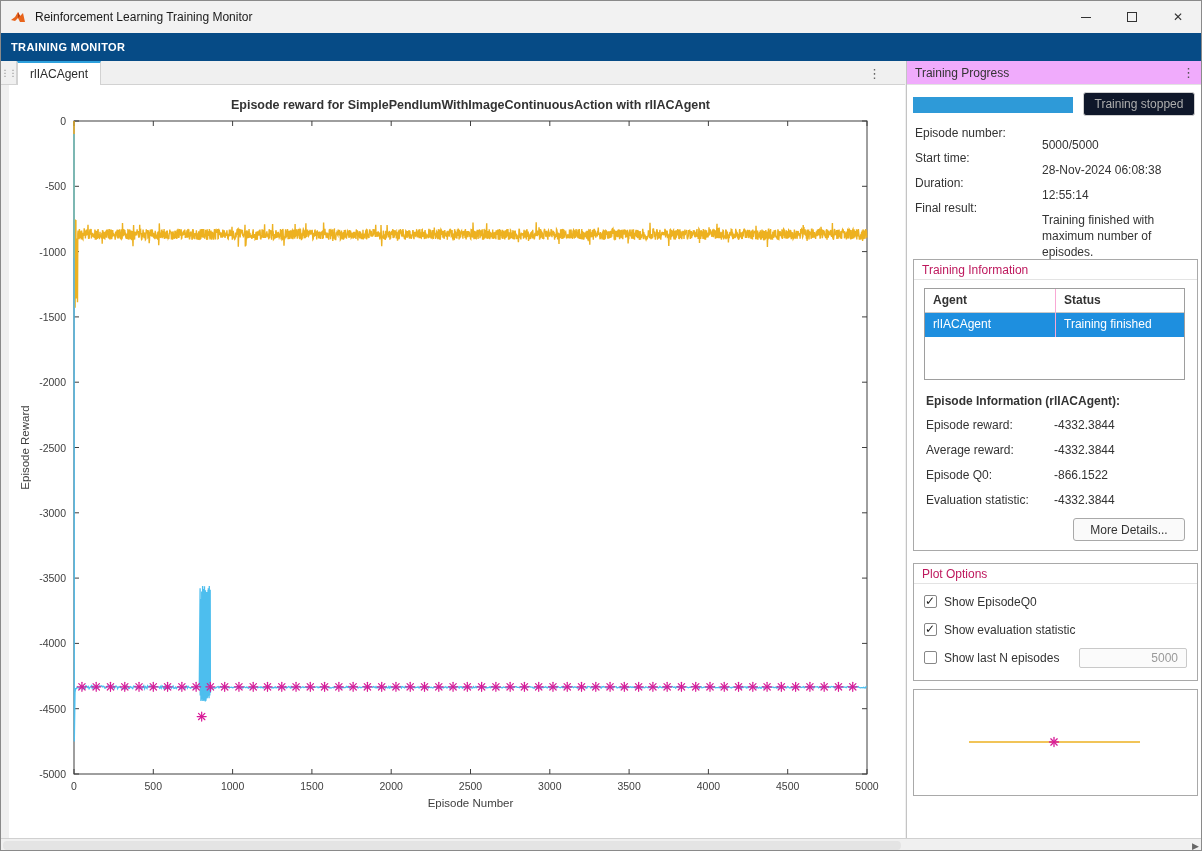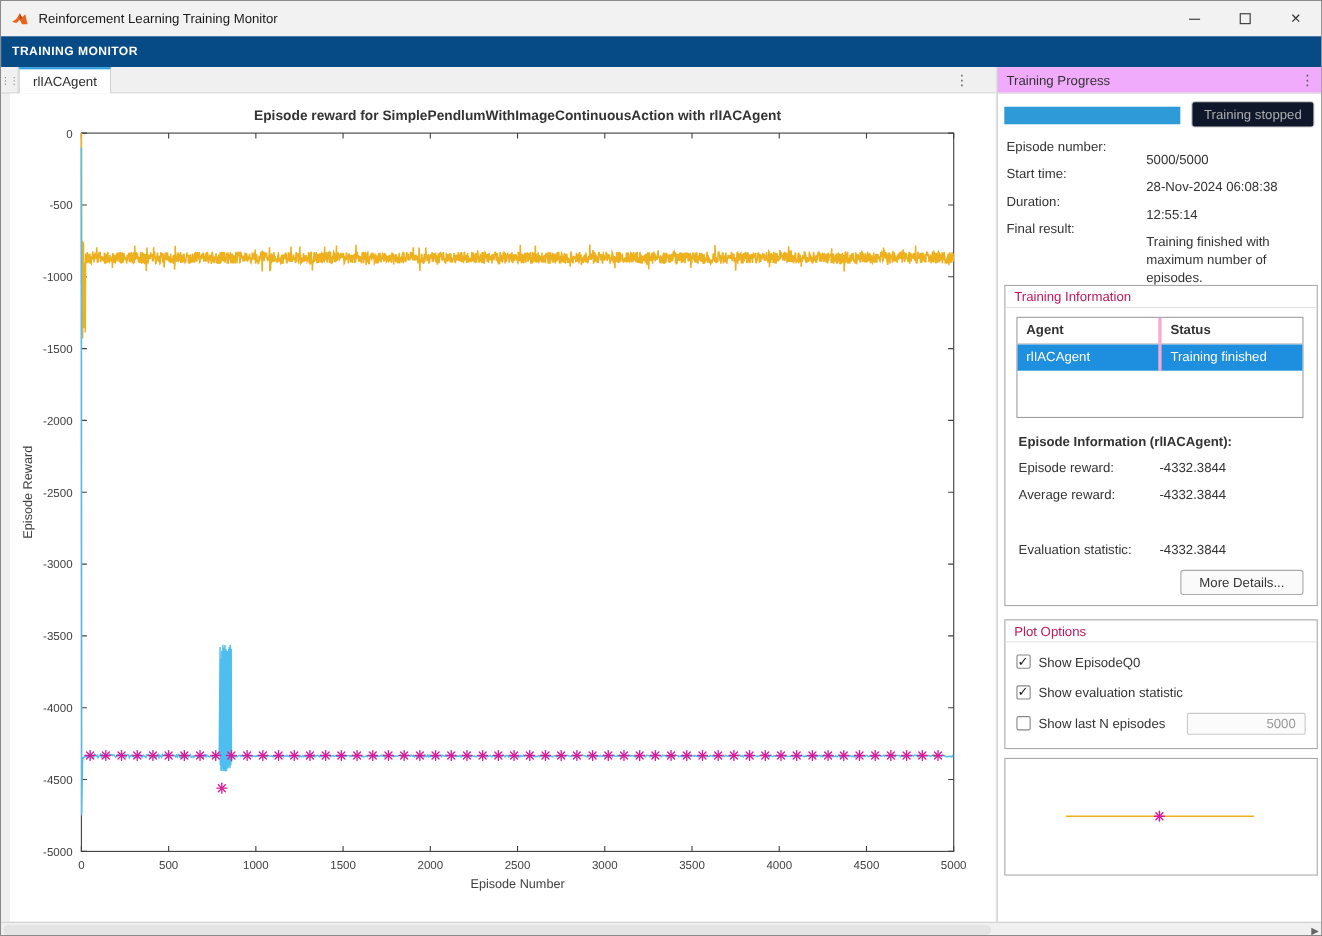--- a/index.html
+++ b/index.html
@@ -50,21 +50,21 @@
   .flabel{position:absolute;left:0;top:0;white-space:nowrap}
   .fvalue{position:absolute;left:127px;top:12px;width:158px}
   .f0{top:64px}.f1{top:89px}.f2{top:114px}.f3{top:139px}
 
   .section{position:absolute;left:6px;width:285px;border:1px solid #a9a9a9;background:#fff}
   .section-head{position:relative;height:20px;border-bottom:1px solid #e3e3e3}
   .section-title{position:absolute;left:8px;top:3px;font-weight:normal;font-size:12px;color:#be185d;white-space:nowrap}
   .ti-box{top:198px;height:292px}
   .agent-table{position:absolute;left:10px;top:28px;width:261px;height:92px;border:1px solid #9e9e9e;background:#fff}
   .tr{display:flex;height:24px}
-  .tr .td{flex:0 0 131px;padding:4px 0 0 8px;border-right:3px solid #f9a8d4;overflow:hidden;white-space:nowrap}
+  .tr .td{flex:0 0 131px;padding:4px 0 0 8px;border-right:1px solid #f9a8d4;overflow:hidden;white-space:nowrap}
   .tr .td:last-child{flex:1 1 auto;border-right:none}
   .tr.th .td{font-weight:bold;border-bottom:1px solid #c9c9c9}
   .tr.selected{background:#1e8fdf;color:#fff}
   .ep-title{position:absolute;left:12px;top:134px;font-weight:bold;white-space:nowrap}
   .s-row{position:absolute;left:12px;right:12px;height:16px}
   .s-row .sval{position:absolute;left:128px;top:0}
   .s0{top:158px}.s1{top:183px}.s2{top:208px}.s3{top:233px}
   .btn.more{position:absolute;right:12px;top:258px;width:112px;height:23px}
 
   .po-box{top:502px;height:118px}
@@ -471,20 +471,24 @@
       <div class="ep-title">Episode Information (rlIACAgent):</div>
 
       <div class="s-row s0">
         <span class="flabel">Episode reward:</span>
         <span class="sval">-4332.3844</span>
       </div>
       <div class="s-row s1">
         <span class="flabel">Average reward:</span>
         <span class="sval">-4332.3844</span>
       </div>
+      <div class="s-row s2">
+        <span class="flabel">Episode Q0:</span>
+        <span class="sval">-866.1522</span>
+      </div>
       <div class="s-row s3">
         <span class="flabel">Evaluation statistic:</span>
         <span class="sval">-4332.3844</span>
       </div>
 
       <button class="btn more">More Details...</button>
     </div>
 
     <div class="section po-box">
       <div class="section-head">

